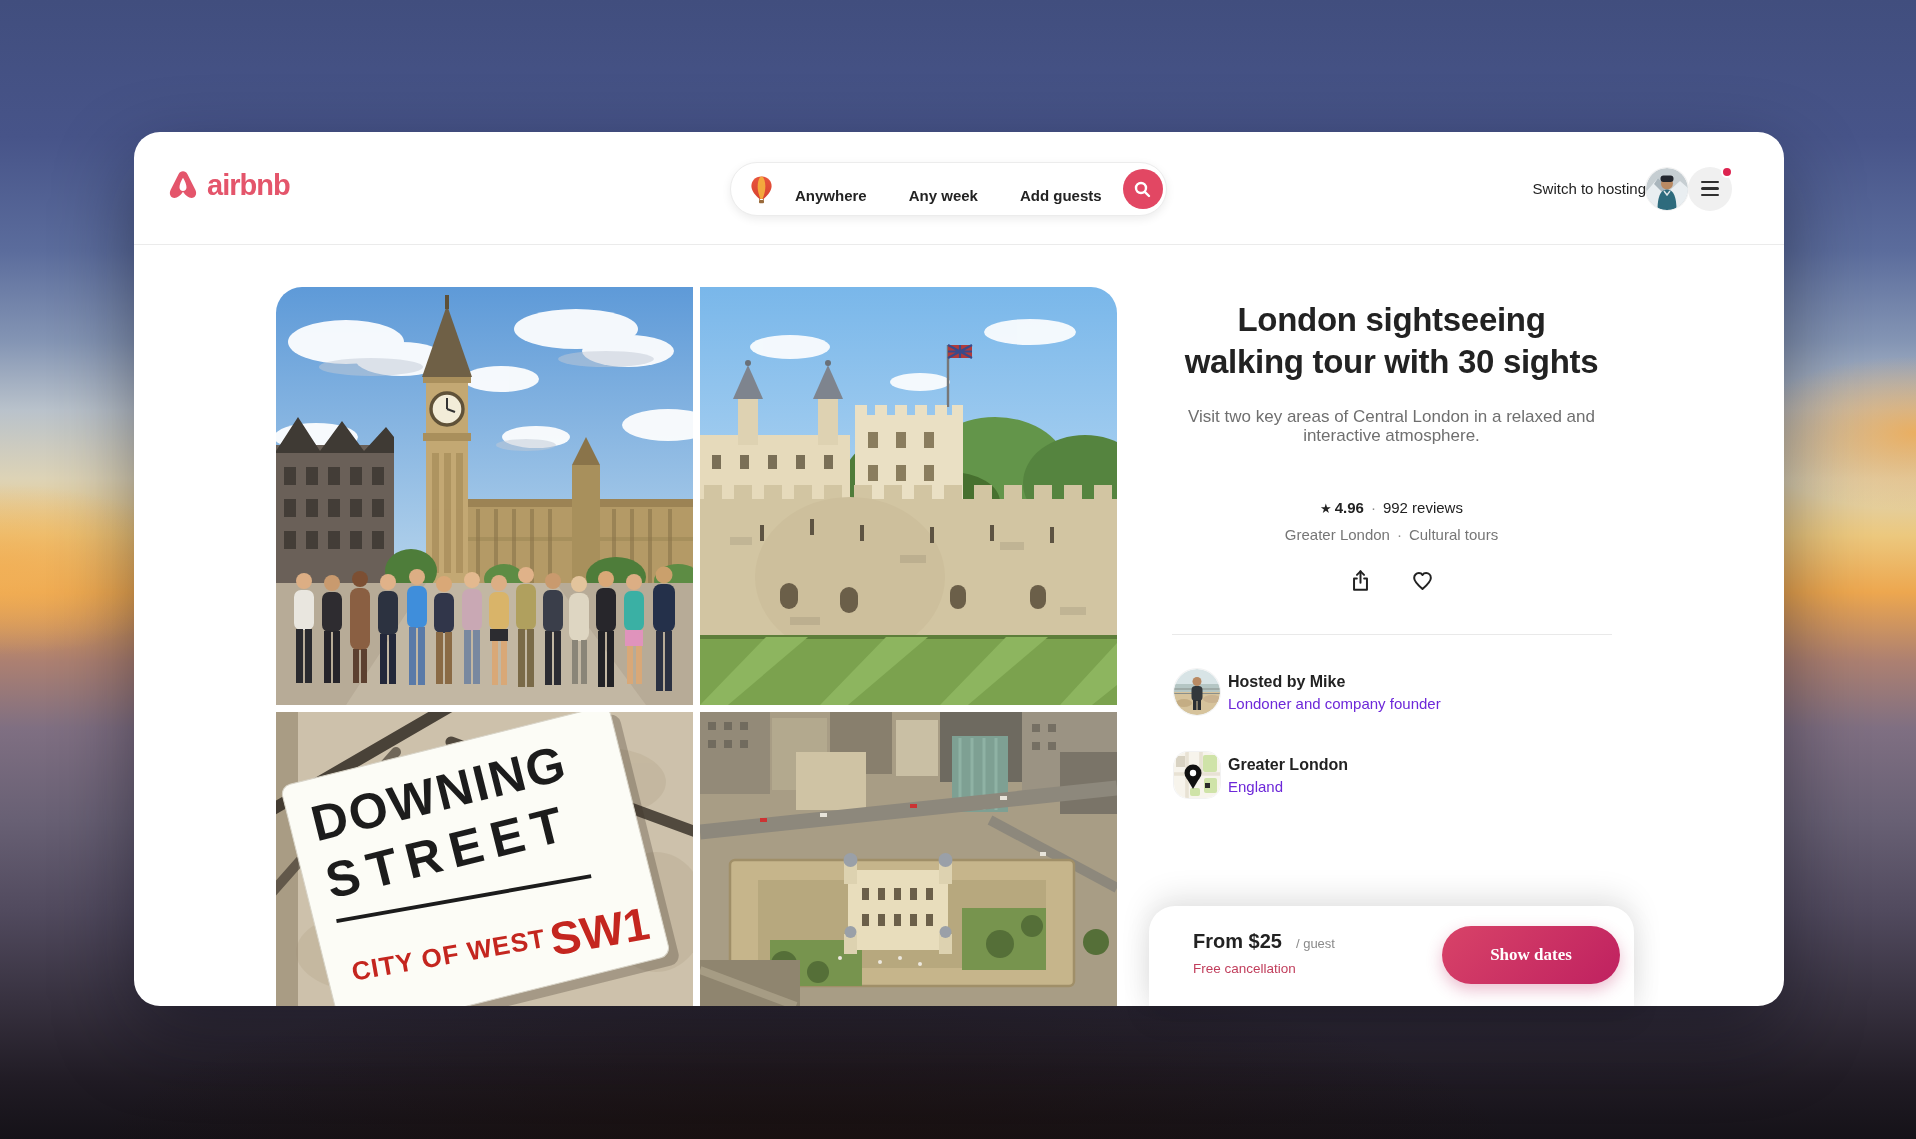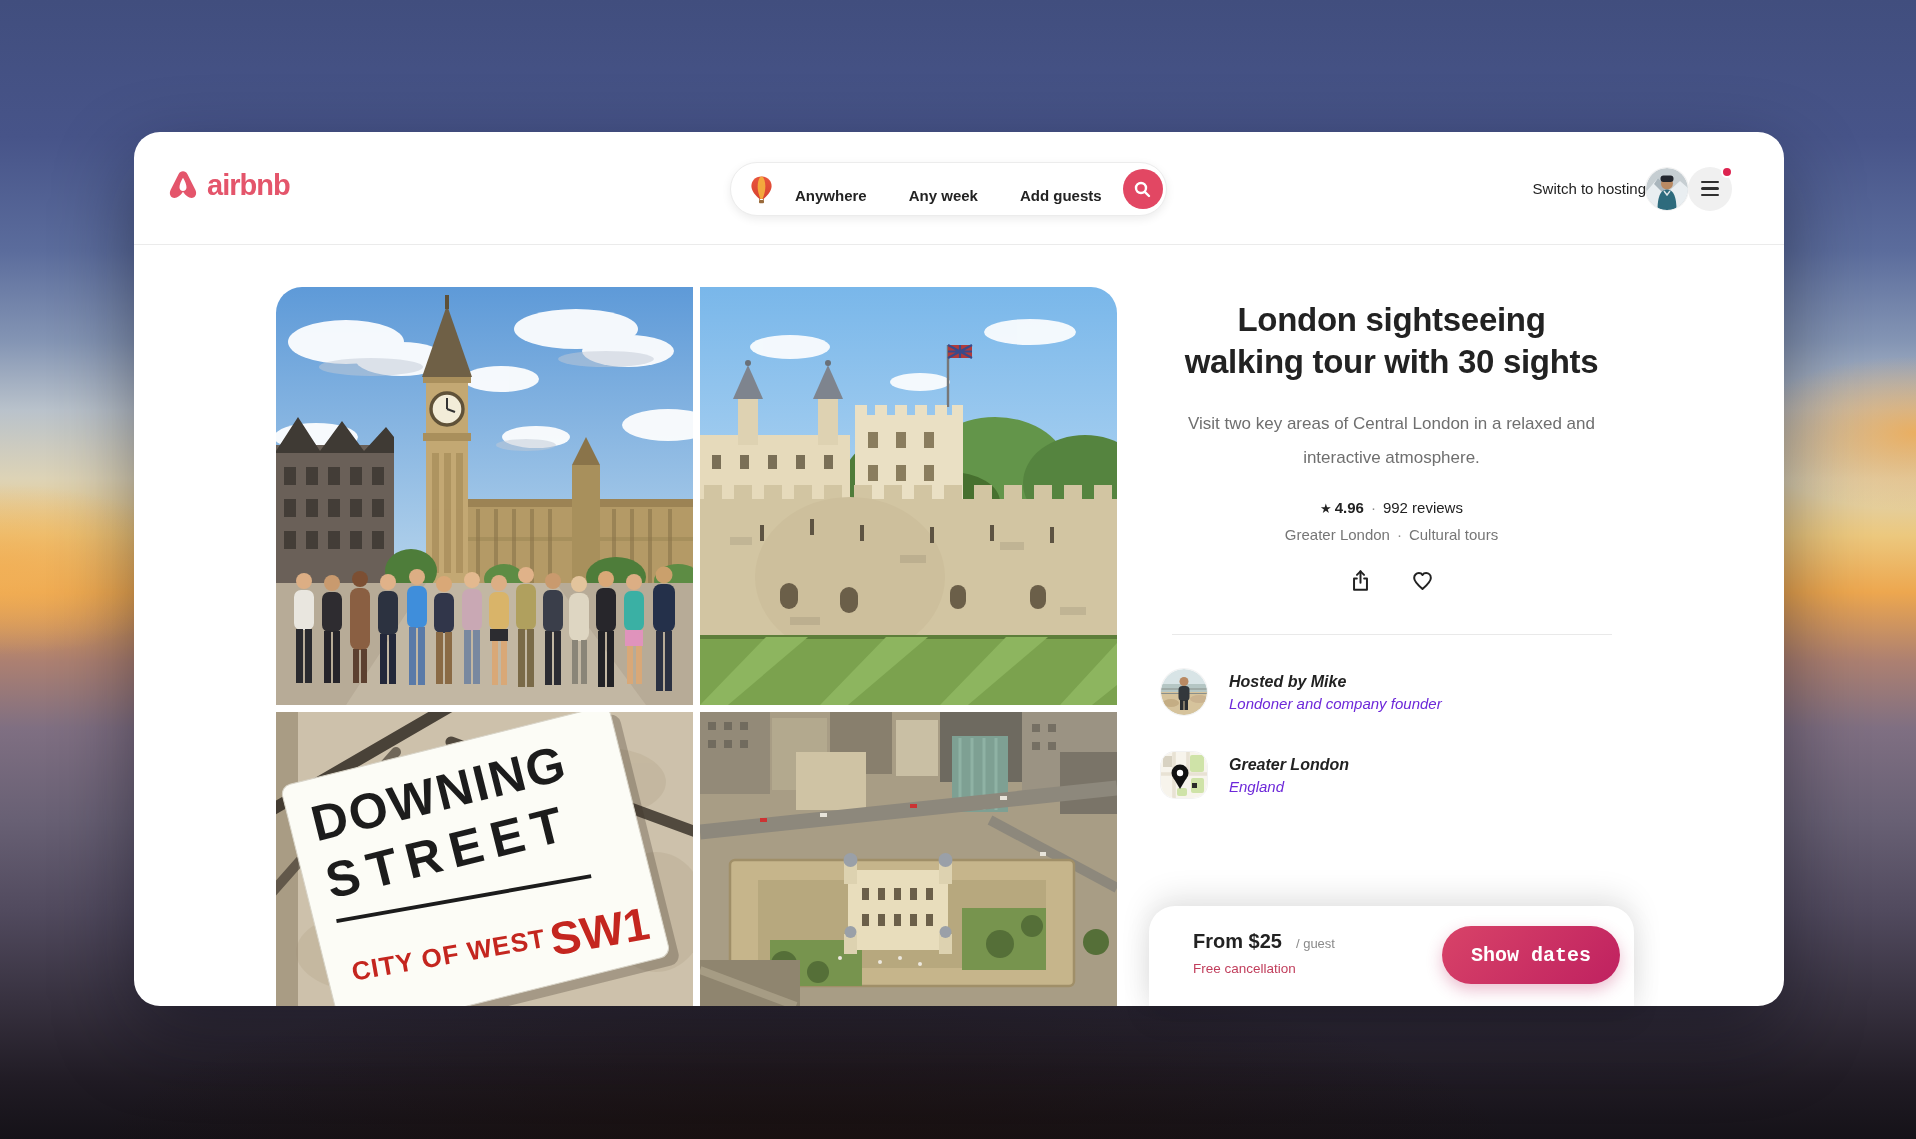--- a/index.html
+++ b/index.html
@@ -47,53 +47,53 @@
   .photos {
     position:absolute; left:142px; top:155px; width:841px; height:719px;
     display:grid; grid-template-columns:417px 417px; grid-template-rows:418px 294px; gap:7px;
     border-radius:26px 26px 0 0; overflow:hidden;
   }
   .photo { overflow:hidden; cursor:pointer; }
   .photo svg { display:block; width:100%; height:100%; }
   
   .details { position:absolute; left:1015px; top:113px; width:485px; height:761px; text-align:center; color:#222; }
   .title { position:absolute; top:54px; left:0; right:0; font-size:33px; line-height:42px; font-weight:700; letter-spacing:-.3px; }
-  .desc { position:absolute; top:162px; left:38px; right:38px; font-size:17px; line-height:34px; color:#6f6f6f; }
+  .desc { position:absolute; top:162px; left:38px; right:38px; font-size:17px; line-height:19px; color:#6f6f6f; }
   .rating { position:absolute; top:254px; left:0; right:0; font-size:15px; font-weight:500; color:#222; }
   .rating .star { font-size:13px; margin-right:3px; }
   .rating .val { font-weight:600; }
   .rating .sep, .meta .sep { color:#8a8a8a; margin:0 7px; font-weight:400; }
   .meta { position:absolute; top:281px; left:0; right:0; font-size:15px; color:#767676; }
   .actions { position:absolute; top:322px; left:0; right:0; display:flex; justify-content:center; gap:36px; }
   .icon-btn { width:26px; height:26px; cursor:pointer; display:flex; align-items:center; justify-content:center; }
   .divider { position:absolute; top:389px; left:23px; width:440px; height:1px; background:#e9e9e9; }
-  .info-row { position:absolute; left:12px; display:flex; align-items:center; gap:22px; text-align:left;font-style:italic; }
+  .info-row { position:absolute; left:25px; display:flex; align-items:center; gap:8px; text-align:left; }
   .host-row { top:424px; }
   .loc-row { top:507px; }
   .round-ava { width:46px; height:46px; border-radius:50%; overflow:hidden; flex:none; box-shadow:0 0 0 1px rgba(0,0,0,.05); }
   .info-main { font-size:16px; font-weight:600; color:#222; }
   .info-sub { font-size:15px; color:#6d28d9; margin-top:4px; }
   
   .price-card {
     position:absolute; left:0; top:661px; width:485px; height:100px; background:#fff;
     border-radius:26px 26px 0 0;
     box-shadow:0 -10px 30px rgba(0,0,0,.10), 0 12px 30px rgba(0,0,0,.08);
     text-align:left;
   }
   .price-left { position:absolute; left:44px; top:24px; }
   .price-main { font-size:20px; font-weight:700; color:#222; }
   .price-unit { font-size:13px; font-weight:400; color:#8a8a8a; margin-left:14px; }
   .price-cancel { font-size:13.5px; color:#c13e5c; margin-top:8px; cursor:pointer; }
   .cta-btn {
     position:absolute; right:14px; top:20px; width:178px; height:58px; border-radius:29px;
     background:linear-gradient(135deg,#d84368 0%,#bf2160 100%);
-    color:#fff; font-size:20px; font-weight:600; border:none; cursor:pointer;
+    color:#fff; font-size:17px; font-weight:600; border:none; cursor:pointer;
     display:flex; align-items:center; justify-content:center;
     box-shadow:0 6px 16px rgba(190,40,95,.30);
-    font-family:Liberation Mono, monospace;
+    font-family:Liberation Serif, serif;
   }
 </style>
 </head>
 <body>
 
 <div class="window">
 
   <div class="header">
     <div class="logo">
       <span style="display:flex;">

